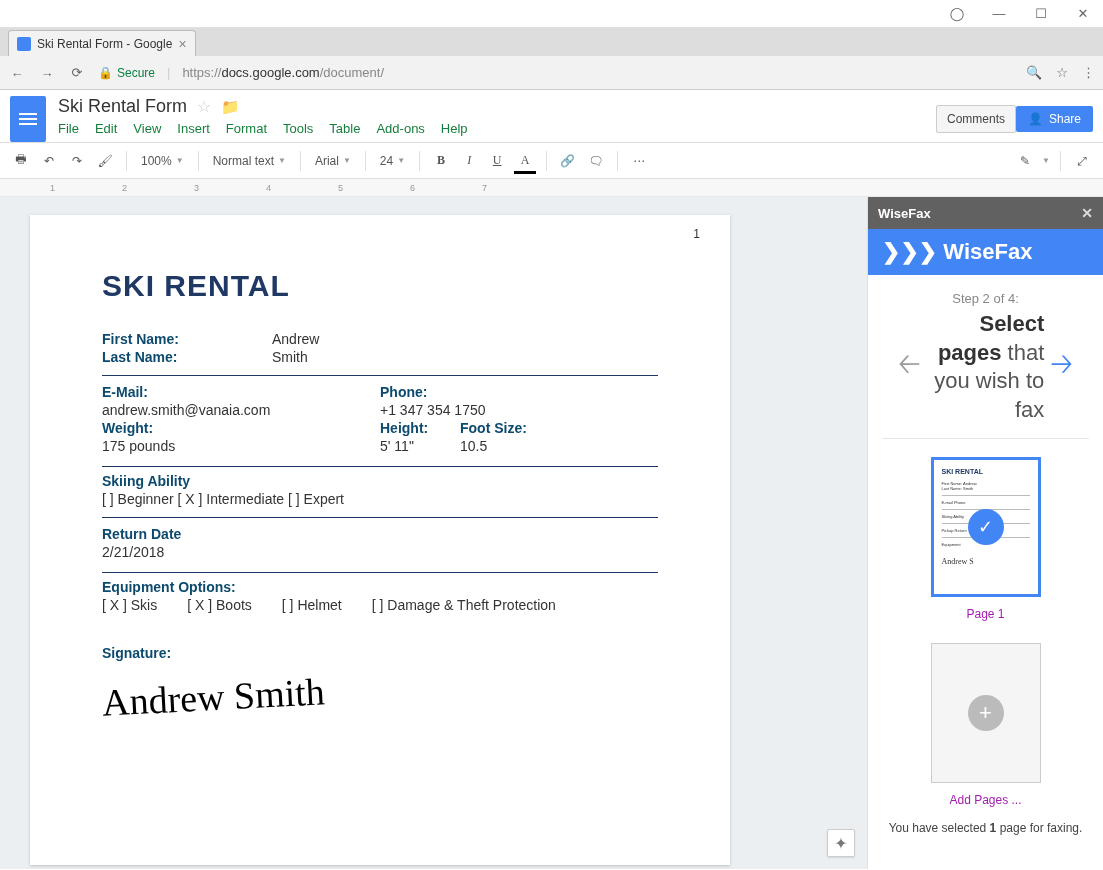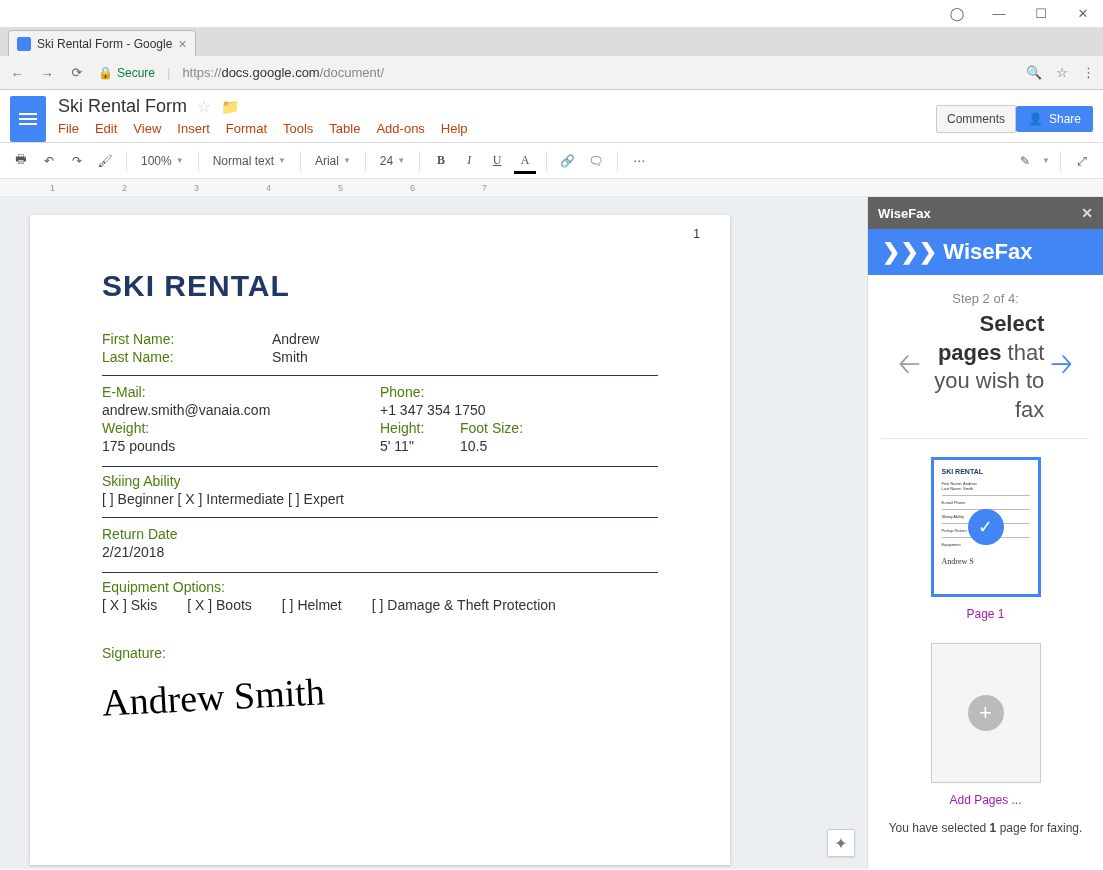--- a/index.html
+++ b/index.html
@@ -25,21 +25,21 @@
 
 .gdocs-header { background: #fff; border-bottom: 1px solid #e0e0e0; display: flex; padding: 6px 10px 0 10px; }
 .gdocs-logo { width: 36px; height: 46px; background: #4285f4; border-radius: 2px; margin-right: 12px; display: flex; align-items: center; justify-content: center; }
 .gdocs-logo .lines { width: 18px; }
 .gdocs-logo .lines div { height: 2px; background: #fff; margin: 3px 0; }
 .doc-area { flex: 1; }
 .doc-title-row { display: flex; align-items: center; gap: 10px; }
 .doc-title { font-size: 18px; color: #333; }
 .star { color: #ccc; font-size: 16px; }
 .folder { color: #999; font-size: 15px; }
-.menus { display: flex; gap: 16px; font-size: 13px; color: #c2410c; margin-top: 4px; padding-bottom: 6px; }
+.menus { display: flex; gap: 16px; font-size: 13px; color: #15803d; margin-top: 4px; padding-bottom: 6px; }
 .header-right { display: flex; align-items: center; }
 .btn-comments { background: #f5f5f5; border: 1px solid #ccc; border-radius: 2px; padding: 6px 10px; font-size: 12px; color: #444; }
 .btn-share { background: #4285f4; color: #fff; border: none; border-radius: 2px; padding: 6px 12px; font-size: 12px; display: flex; align-items: center; gap: 6px; }
 
 
 .toolbar { height: 36px; background: #fff; border-bottom: 1px solid #e0e0e0; box-shadow: 0 1px 2px rgba(0,0,0,.08); display: flex; align-items: center; padding: 0 10px; gap: 6px; font-size: 12px; color: #555; }
 .toolbar .tb-btn { width: 22px; height: 22px; display: flex; align-items: center; justify-content: center; color: #555; }
 .toolbar .sep { width: 1px; height: 20px; background: #e0e0e0; margin: 0 4px; }
 .toolbar .dd { display: flex; align-items: center; gap: 4px; padding: 0 4px; }
 .toolbar .dd .caret { font-size: 8px; color: #999; }
@@ -53,21 +53,21 @@
 .ruler { height: 18px; background: #f7f7f7; border-bottom: 1px solid #e8e8e8; font-size: 9px; color: #999; padding-left: 50px; display: flex; align-items: center; overflow: hidden; }
 .ruler span { display: inline-block; width: 72px; }
 
 
 .content-row { display: flex; height: calc(870px - 28px - 28px - 34px - 54px - 36px - 18px); }
 .doc-canvas { flex: 1; background: #eceff1; overflow: auto; position: relative; padding: 18px 0 18px 30px; }
 .page { width: 700px; background: #fff; box-shadow: 0 1px 3px rgba(0,0,0,.2); padding: 30px 72px 40px 72px; min-height: 650px; position: relative; }
 .page-num { position: absolute; top: 12px; right: 30px; font-size: 12px; color: #333; }
 .doc-h1 { color: #1f3864; font-weight: bold; font-size: 30px; margin: 24px 0 28px 0; letter-spacing: 1px; }
 .doc-row { display: flex; font-size: 14px; color: #333; margin: 2px 0; }
-.doc-label { color: #4d7c0f; font-weight: normal; width: 170px; }
+.doc-label { color: #0c4a6e; font-weight: bold; width: 170px; }
 .doc-col2 { display: flex; }
 .doc-col2 > div { flex: 1; }
 .hr { border: none; border-top: 1px solid #1f3864; margin: 10px 0 6px 0; }
 .skill-line { font-size: 14px; color: #333; }
 .equip-line { font-size: 14px; color: #333; display: flex; gap: 30px; }
 .signature { font-family: 'Brush Script MT', cursive; font-size: 38px; color: #000; margin-top: 12px; transform: rotate(-3deg); display: inline-block; }
 .float-btn { position: absolute; bottom: 12px; right: 12px; width: 28px; height: 28px; background: #fff; border: 1px solid #ccc; border-radius: 2px; display: flex; align-items: center; justify-content: center; color: #777; box-shadow: 0 1px 2px rgba(0,0,0,.1); }
 
 
 .sidebar { width: 236px; border-left: 1px solid #e0e0e0; display: flex; flex-direction: column; background: #fff; }

